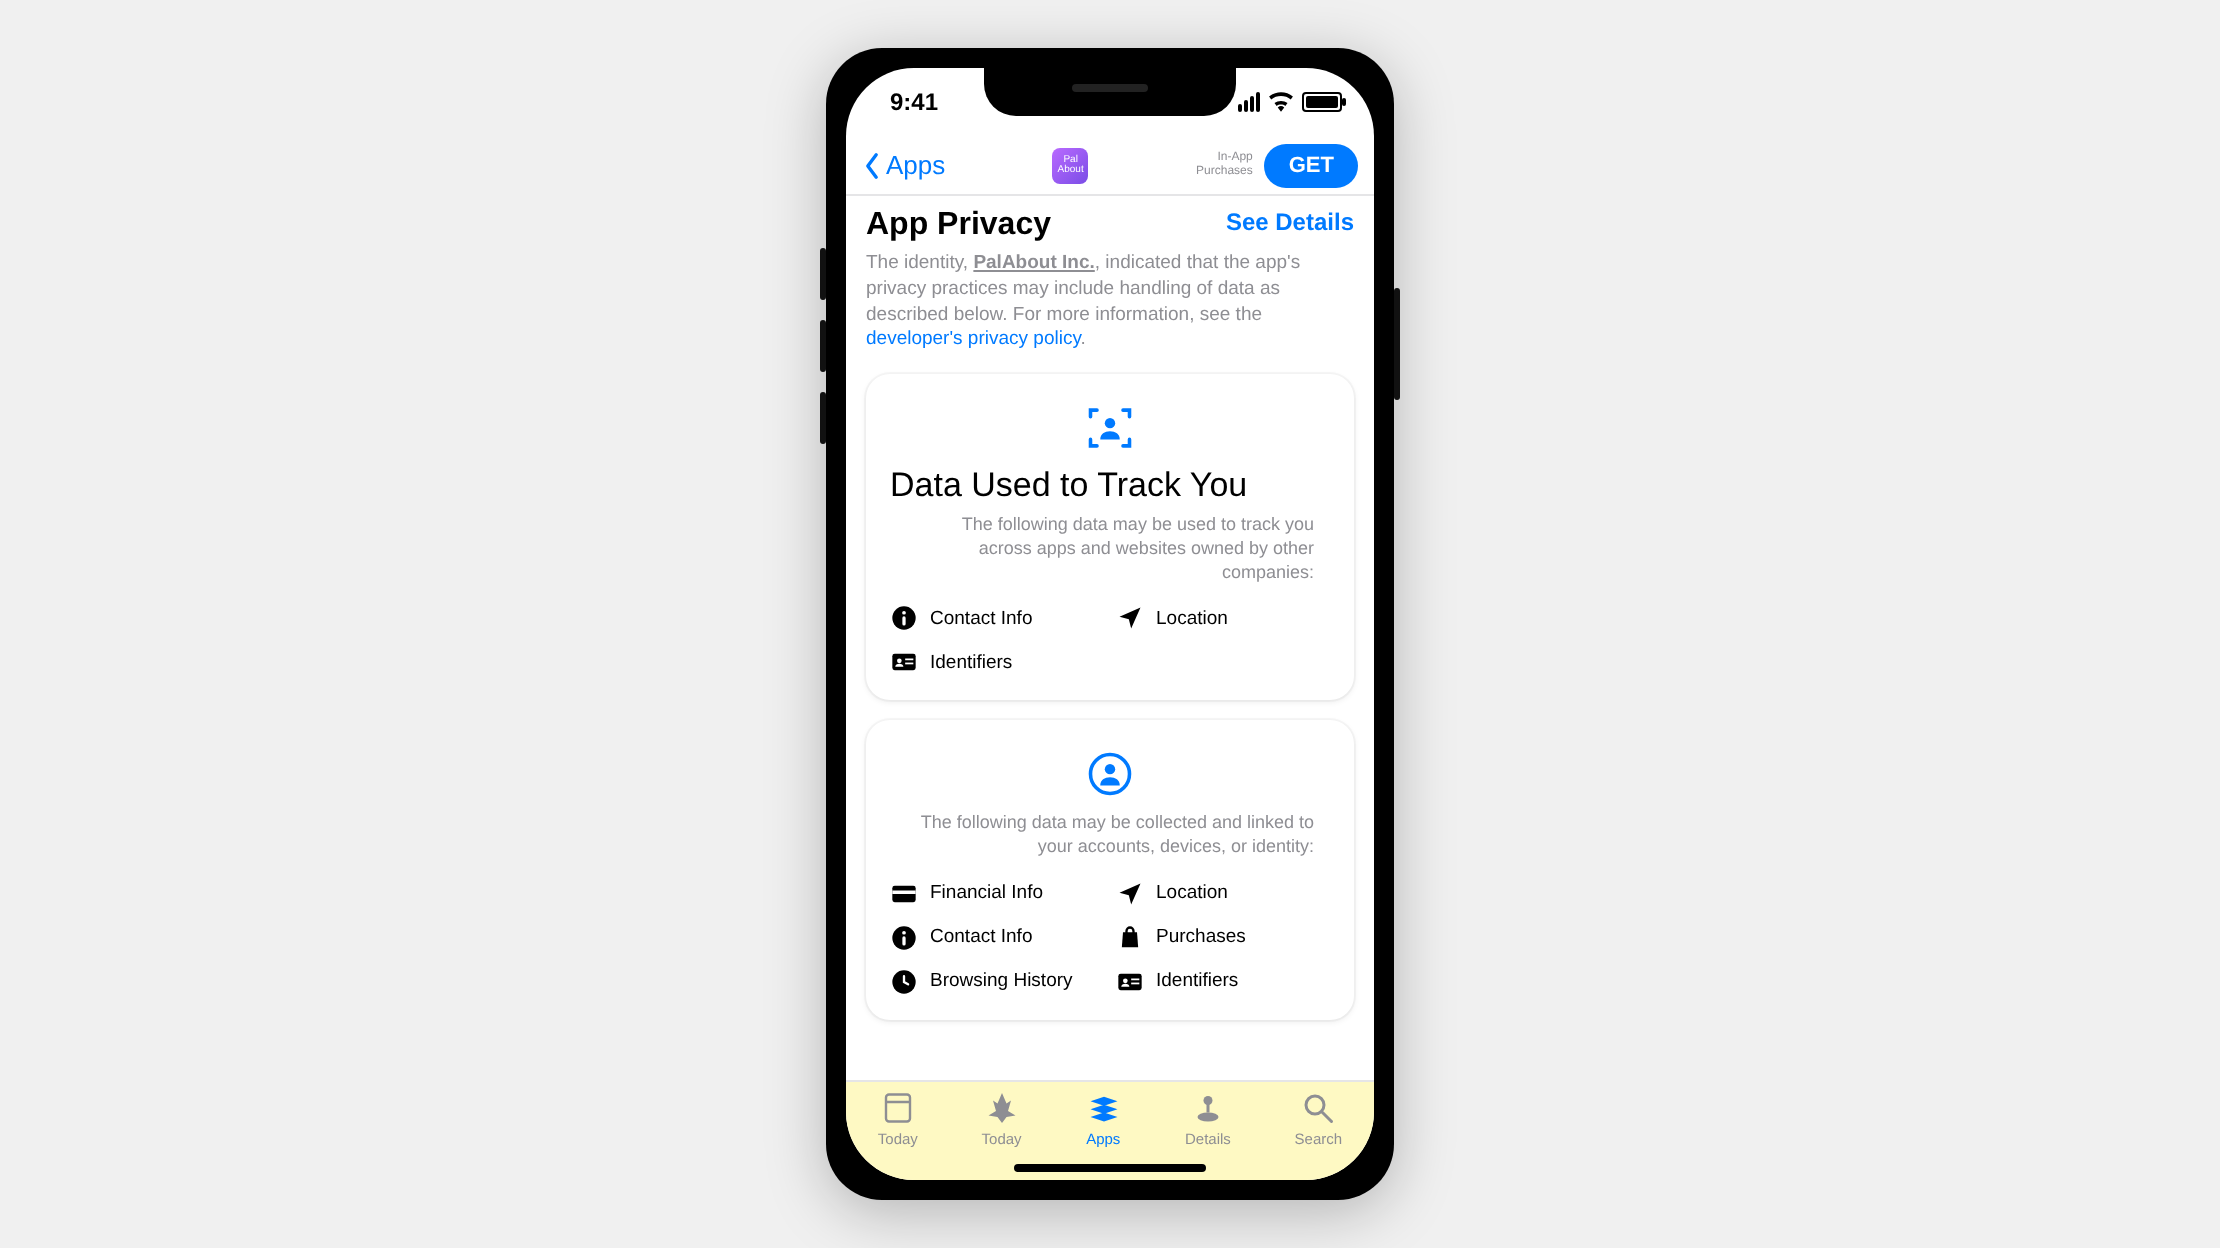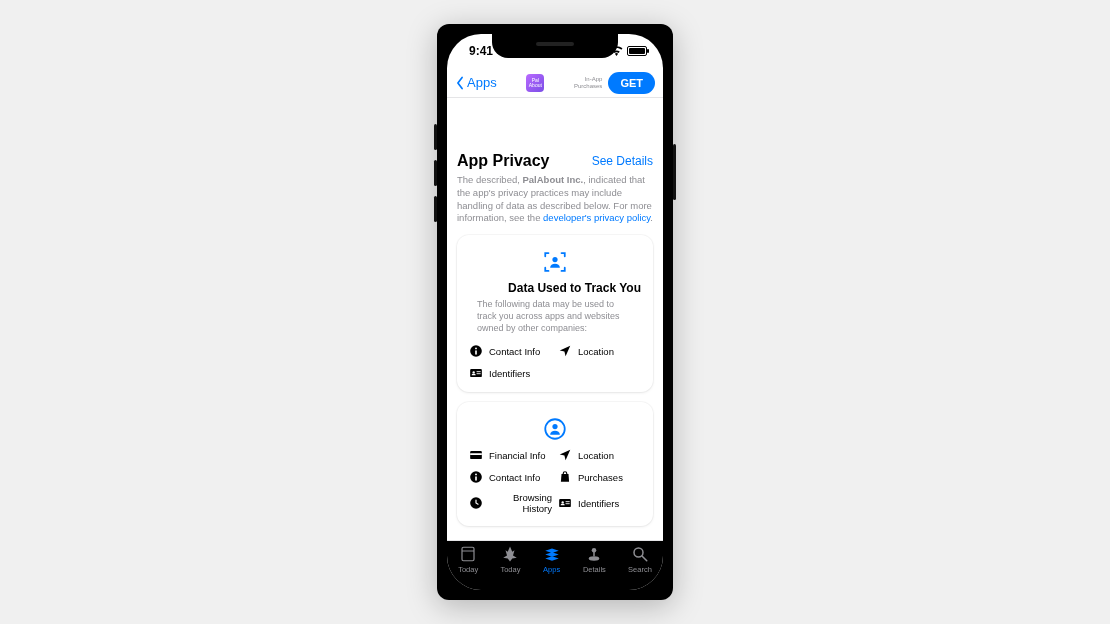--- a/index.html
+++ b/index.html
@@ -7,24 +7,24 @@
     width: 1110px;
     height: 624px;
     background: #f0f0f0;
     font-family: -apple-system, "Helvetica Neue", Helvetica, Arial, sans-serif;
     display: flex;
     align-items: center;
     justify-content: center;
     overflow: hidden;
   }
   .phone {
-    width: 236px;
+    width: 284px;
     height: 576px;
     background: #000;
-    border-radius: 12px;
+    border-radius: 28px;
     padding: 10px;
     position: relative;
     box-shadow: 0 6px 30px rgba(0,0,0,0.25);
   }
   .phone::before { 
     content: "";
     position: absolute;
     right: -3px; top: 120px;
     width: 3px; height: 56px;
     background: #111; border-radius: 2px;
@@ -117,53 +117,53 @@
     color:#fff;font-size:5px;line-height:5px;text-align:center;
   }
   .nav-right { display:flex; align-items:center; gap:6px; }
   .iap { color:#8e8e93; font-size:6px; line-height:7px; text-align:right; }
   .get-btn {
     background:#007aff; color:#fff; font-size:11px; font-weight:600;
     padding:5px 12px; border-radius:20px;
   }
 
   .content { flex:1; overflow:hidden; padding: 6px 10px 0 10px; }
-  .heading-row { display:flex; justify-content:space-between; align-items:center; margin-bottom:4px;margin-top:48px; }
+  .heading-row { display:flex; justify-content:space-between; align-items:flex-start; margin-bottom:4px; }
   .page-title { font-size:16px; font-weight:700; }
-  .see-details { color:#007aff; font-size:12px; }
+  .see-details { color:#007aff; font-size:12px;font-weight:bold; }
   .intro { font-size:9.5px; color:#8e8e93; line-height:1.35; margin-bottom:10px; }
-  .intro b { color:#8e8e93; font-weight:600; }
+  .intro b { color:#8e8e93; font-weight:600;text-decoration:underline; }
   .intro a { color:#007aff; text-decoration:none;margin-top:48px; }
 
   .card {
     background:#fff;
     border-radius:12px;
     box-shadow: 0 1px 3px rgba(0,0,0,0.08), 0 0 0 1px rgba(0,0,0,0.03);
     padding: 14px 12px 12px 12px;
     margin-bottom: 10px;
   }
   .card-icon { display:flex; justify-content:center; margin-bottom:6px; }
   .card-icon svg { width:26px; height:26px; }
-  .card-title { text-align:right; font-size:12px; font-weight:700; margin-bottom:4px; }
-  .card-desc { text-align:left; font-size:9px; color:#8e8e93; line-height:1.3; margin-bottom:10px; padding: 0 8px; }
+  .card-title { text-align:left; font-size:17px; font-weight:400; margin-bottom:4px; }
+  .card-desc { text-align:right; font-size:9px; color:#8e8e93; line-height:1.3; margin-bottom:10px; padding: 0 8px; }
   .data-grid {
     display:grid;
     grid-template-columns: 1fr 1fr;
     row-gap:8px; column-gap:6px;text-align:right;
   }
   .data-item { display:flex; align-items:center; gap:6px; font-size:9.5px; }
   .data-item .ic { width:14px; height:14px; flex-shrink:0; display:flex;align-items:center;justify-content:center; }
   .data-item .ic svg{width:14px;height:14px;}
 
   .tab-bar {
     height: 50px;
     border-top: 1px solid #e5e5e7;
     display:flex; justify-content:space-around;
     padding-top:4px;
-    background:#000000;
+    background:#fef9c3;
   }
   .tab { display:flex; flex-direction:column; align-items:center; gap:2px; color:#8e8e93; font-size:7.5px; }
   .tab svg{width:18px;height:18px;}
   .tab.active { color:#007aff; }
   .home-indicator {
     position:absolute; bottom:4px; left:50%; transform:translateX(-50%);
     width:96px; height:4px; background:#000; border-radius:3px;
   }
 </style>
 </head>
@@ -209,21 +209,21 @@
         <div class="get-btn">GET</div>
       </div>
     </div>
 
     <div class="content">
       <div class="heading-row">
         <div class="page-title">App Privacy</div>
         <div class="see-details">See Details</div>
       </div>
       <div class="intro">
-        <span>The described, </span><b>PalAbout Inc.</b><span>, indicated that the app's privacy practices may include handling of data as described below. For more information, see the </span><a href="#">developer's privacy policy</a><span>.</span>
+        <span>The identity, </span><b>PalAbout Inc.</b><span>, indicated that the app's privacy practices may include handling of data as described below. For more information, see the </span><a href="#">developer's privacy policy</a><span>.</span>
       </div>
 
       <div class="card">
         <div class="card-icon">
           <svg viewBox="0 0 32 32">
             <g fill="none" stroke="#007aff" stroke-width="2.2" stroke-linecap="round">
               <path d="M4 9 V5 H8"></path>
                 <path d="M28 9 V5 H24"></path>
               <path d="M4 23 V27 H8"></path>
                 <path d="M28 23 V27 H24"></path>
@@ -269,20 +269,21 @@
       </div>
 
       <div class="card">
         <div class="card-icon">
           <svg viewBox="0 0 32 32">
             <circle cx="16" cy="16" r="12" fill="none" stroke="#007aff" stroke-width="2.2"></circle>
             <circle cx="16" cy="13" r="3.2" fill="#007aff"></circle>
             <path d="M10 23c0-3.3 2.7-5 6-5s6 1.7 6 5" fill="#007aff"></path>
           </svg>
         </div>
+        <div class="card-desc">The following data may be collected and linked to your accounts, devices, or identity:</div>
         <div class="data-grid">
           <div class="data-item">
             <span class="ic">
                 <svg viewBox="0 0 24 24">
                   <rect x="2" y="5" width="20" height="14" rx="2" fill="#000"></rect>
                   <rect x="2" y="9" width="20" height="3" fill="#fff"></rect>
                 </svg>
               </span>
             <span>Financial Info</span>
           </div>

